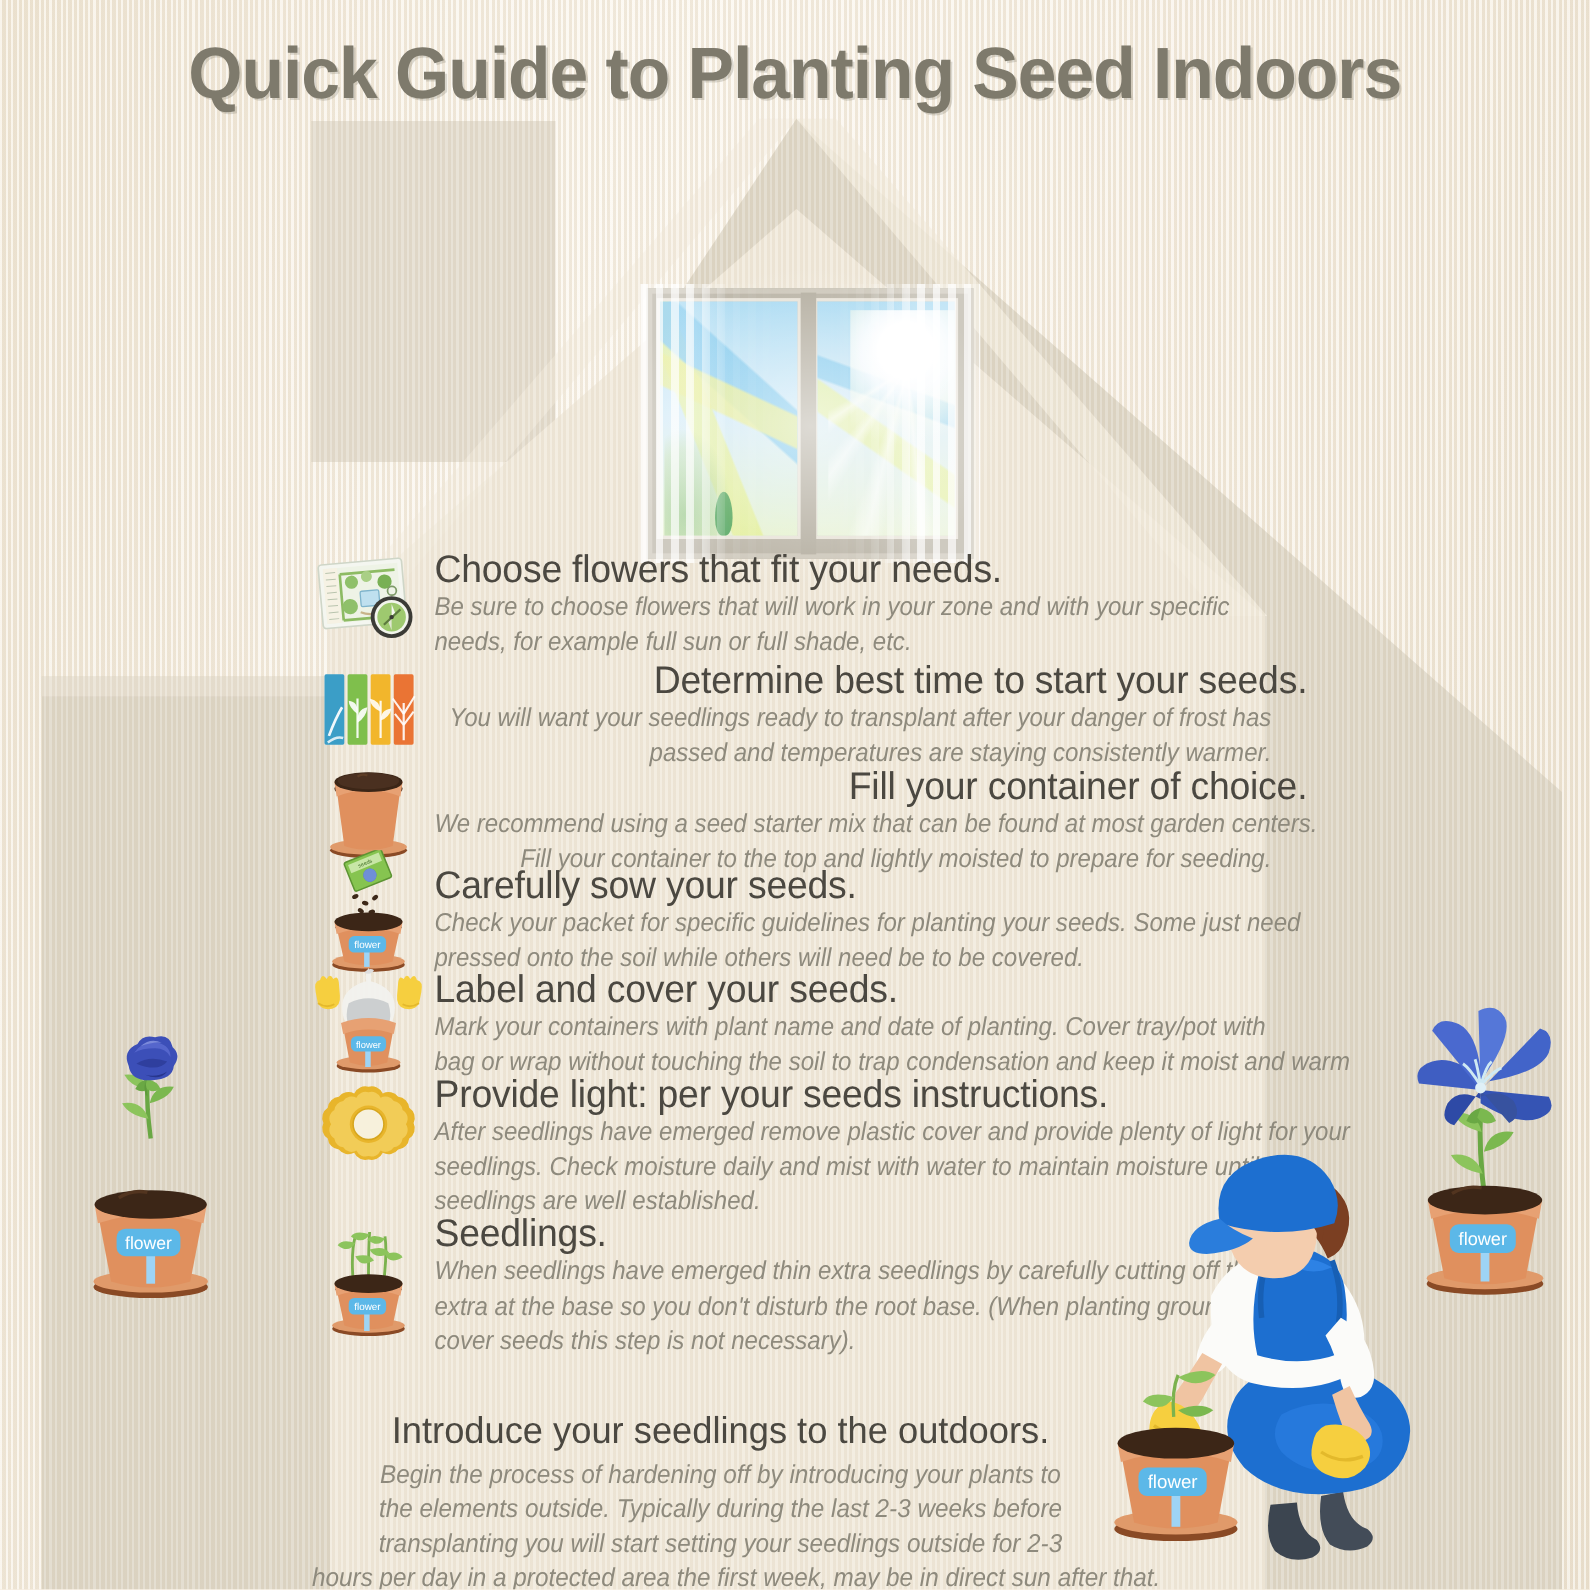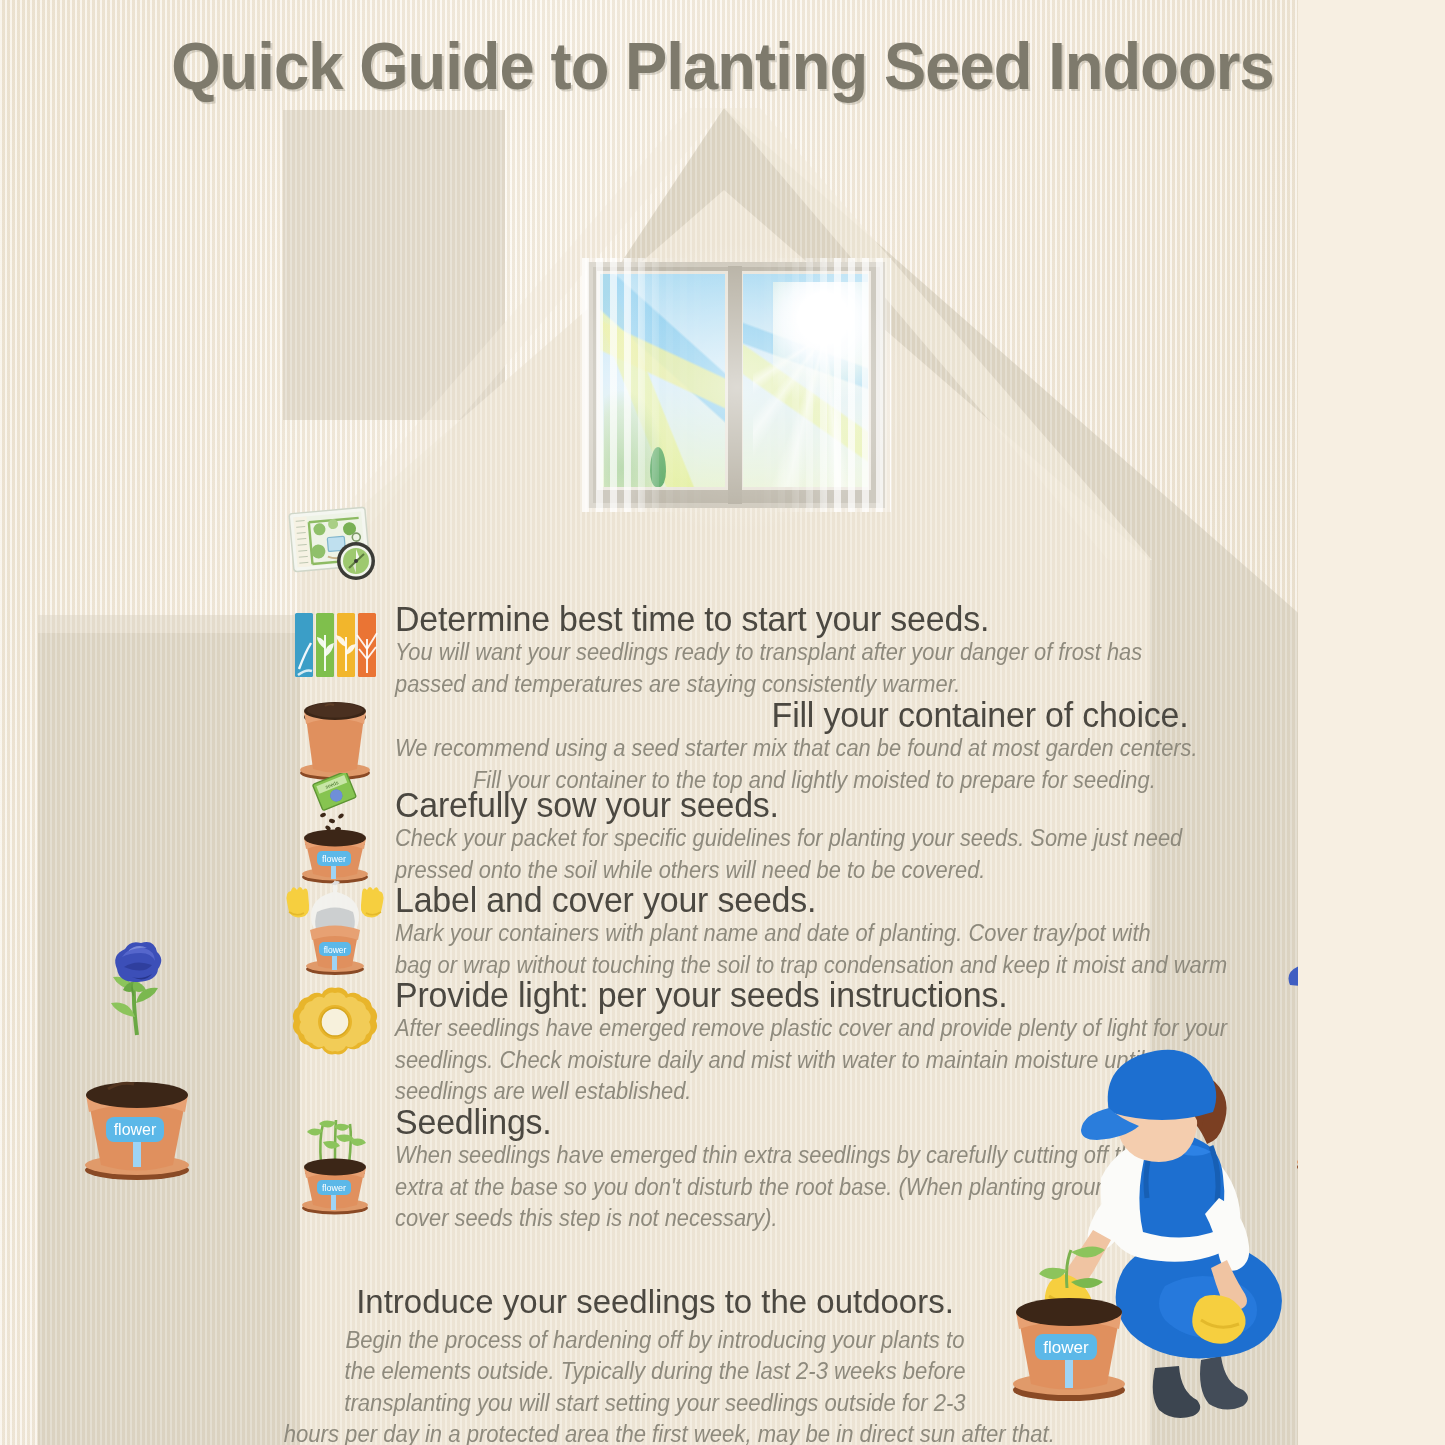--- a/index.html
+++ b/index.html
@@ -6,21 +6,21 @@
 
   body {
     width: 1445px; height: 1445px;
     font-family: "Liberation Sans", sans-serif;
     overflow: hidden;
     background: #f7efe2;
   }
 
   #poster {
     position: relative;
-    width: 1298px; height: 1445px;
+    width: 1445px; height: 1445px;
     overflow: hidden;
     background:
       repeating-linear-gradient(90deg,
         rgba(255,255,255,0.34) 0px, rgba(255,255,255,0.34) 2px,
         rgba(214,200,178,0.16) 2px, rgba(214,200,178,0.16) 5px),
       linear-gradient(100deg, #f3ead9 0%, #faf4e9 35%, #f6eee0 70%, #efe5d3 100%);
   }
 
   
   .house-layer { position: absolute; inset: 0; }
@@ -257,23 +257,30 @@
             <circle cx="19" cy="19" r="19" fill="#3b3b36"></circle>
             <circle cx="19" cy="19" r="15.5" fill="#f2f5ec"></circle>
             <circle cx="19" cy="19" r="13" fill="#9ec96f"></circle>
             <path d="M19 7 L22.5 16 L19 19 Z" fill="#f5f7ef"></path>
             <path d="M19 31 L15.5 22 L19 19 Z" fill="#e0e6d2"></path>
             <path d="M12 26 L27 12" stroke="#5c7a3e" stroke-width="2" fill="none"></path>
             <circle cx="19" cy="19" r="2" fill="#3b3b36"></circle>
           </g>
         </svg>
       </div>
-    </div>
-
-    <div class="step" style="height:96px;">
+      <div class="step-text">
+        <h2 class="step-head">Choose flowers that fit your needs.</h2>
+        <p class="step-body">
+          <span>Be sure to choose flowers that will work in your zone and with your specific</span><br>
+          <span>needs, for example full sun or full shade, etc.</span>
+        </p>
+      </div>
+    </div>
+
+    <div class="step" style="height:96px;text-align:right;">
       <div class="step-icon" style="top:8px;">
         <svg width="96" height="72" viewBox="0 0 96 72">
           <g transform="translate(8,4)">
             <rect x="0" y="0" width="18" height="64" rx="1.5" fill="#3b9ec7"></rect>
             <rect x="21" y="0" width="18" height="64" rx="1.5" fill="#7fbf4c"></rect>
             <rect x="42" y="0" width="18" height="64" rx="1.5" fill="#f2b62c"></rect>
             <rect x="63" y="0" width="18" height="64" rx="1.5" fill="#ea7434"></rect>
             <path d="M4 56 q6 -16 12 -26" stroke="#ffffff" stroke-width="2.4" fill="none" opacity=".92"></path>
             <path d="M3 62 q8 -6 14 -4" stroke="#ffffff" stroke-width="2.4" fill="none" opacity=".8"></path>
             <path d="M30 58 V22" stroke="#ffffff" stroke-width="2" fill="none" opacity=".9"></path>

